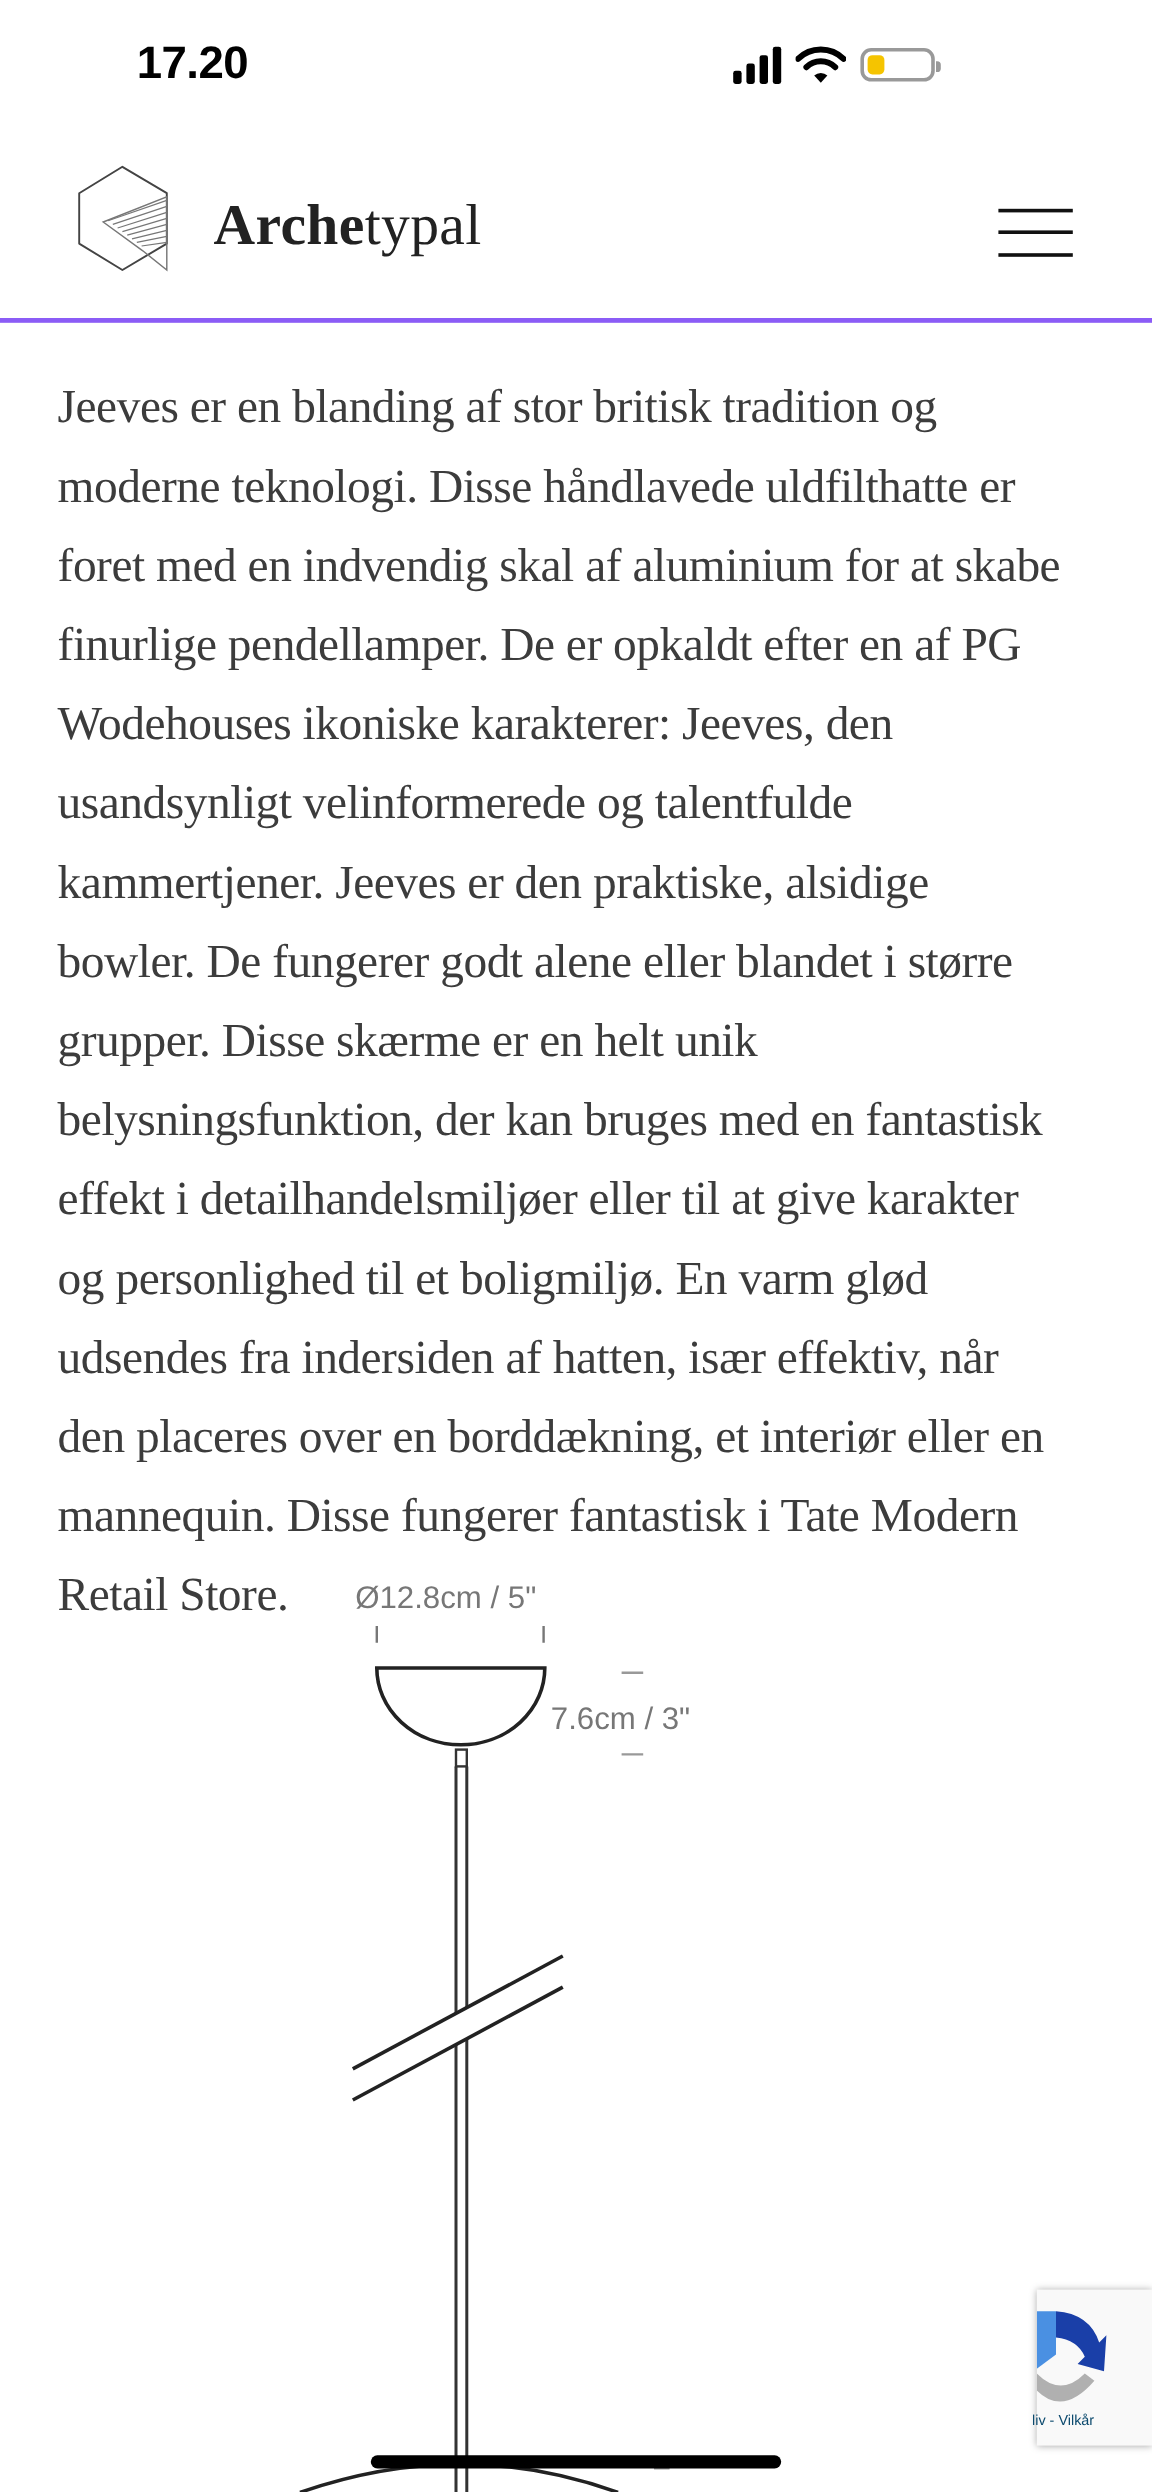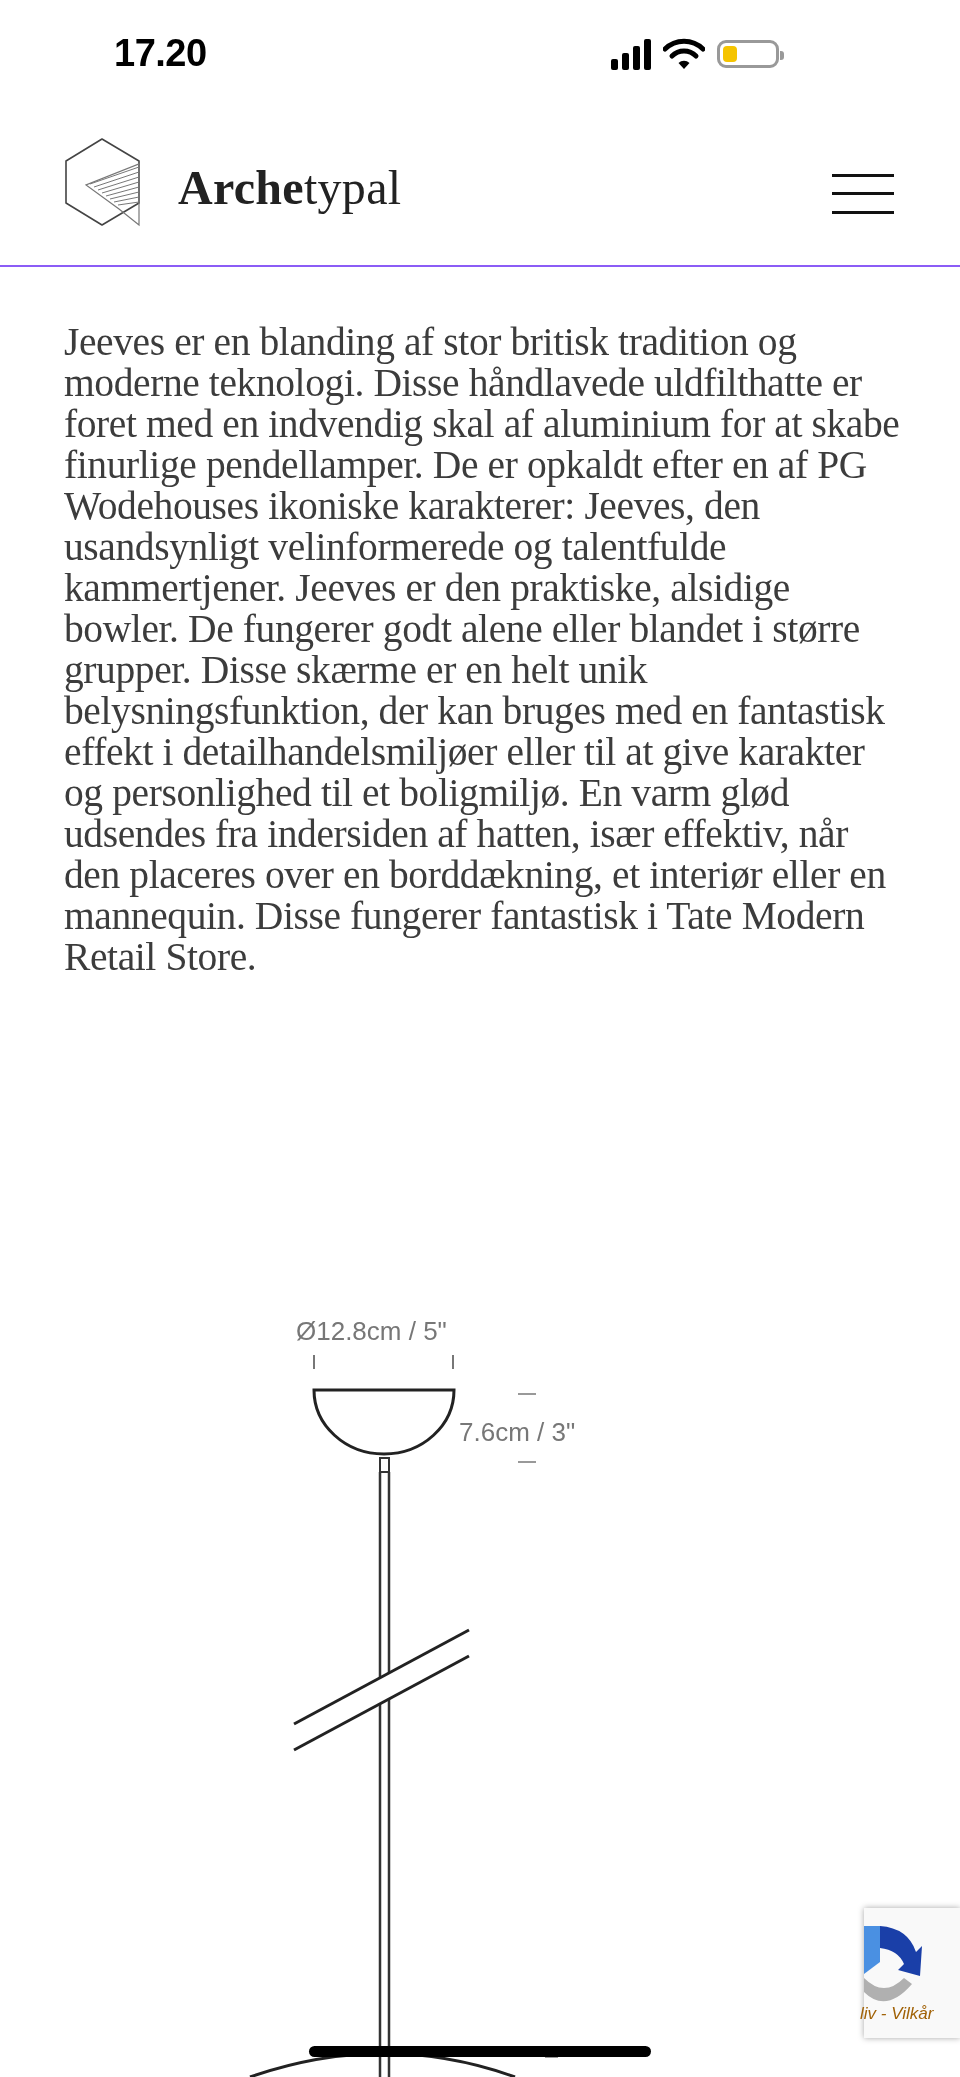--- a/index.html
+++ b/index.html
@@ -6,34 +6,34 @@
   body { width:960px; height:2077px; position:relative; overflow:hidden; font-family:"Liberation Serif", serif; color:#333; }
   .statusbar { position:absolute; left:0; top:0; width:851px; height:110px; }
   .time { position:absolute; left:114px; top:32px; font-family:"Liberation Sans", sans-serif; font-weight:700; font-size:38px; color:#000; letter-spacing:-0.5px; }
   .sb-icons { position:absolute; right:72px; top:38px; display:flex; align-items:center; gap:12px; }
   .signal { display:flex; align-items:flex-end; gap:4px; height:32px; }
   .signal span { width:7px; background:#000; border-radius:2px; display:block; }
   .battery { width:62px; height:28px; border:3px solid #999; border-radius:9px; box-sizing:border-box; position:relative; padding:3px; }
   .battery .lvl { width:14px; height:100%; background:#f5c400; border-radius:4px; }
   .battery::after { content:""; position:absolute; right:-8px; top:8px; width:4px; height:9px; background:#999; border-radius:0 3px 3px 0; }
 
-  .header { position:absolute; left:0; top:110px; width:960px; height:155px; border-bottom:2px solid #8b5cf6; }
+  .header { position:absolute; left:0; top:110px; width:960px; height:155px; border-bottom:4px solid #8b5cf6; }
   .logo-mark { position:absolute; left:64px; top:27px; }
   .brand { position:absolute; left:178px; top:50px; font-size:48px; color:#222; letter-spacing:0.3px; }
   .brand b { font-weight:700; }
   .menu-btn { position:absolute; right:66px; top:64px; width:62px; height:40px; }
   .menu-btn span { position:absolute; left:0; width:62px; height:3px; background:#111; }
 
-  .desc { position:absolute; left:48px; top:306px; width:840px; font-size:39.5px; line-height:41px; color:#3c3c3c; margin:16px; letter-spacing:-0.4px; }
+  .desc { position:absolute; left:48px; top:306px; width:840px; font-size:39.5px; line-height:66px; color:#3c3c3c; margin:0; letter-spacing:-0.4px; }
 
   .diagram { position:absolute; left:0; top:1300px; width:960px; height:777px; }
   .dim-label { position:absolute; font-family:"Liberation Sans", sans-serif; font-size:26px; color:#777; }
 
   .recaptcha { position:absolute; left:864px; top:1908px; width:96px; height:130px; background:#f9f9f9; box-shadow:0 0 6px rgba(0,0,0,0.35); }
-  .recaptcha .txt { position:absolute; left:-4px; bottom:14px; font-family:"Liberation Sans", sans-serif; font-size:17px; color:#a16207; white-space:nowrap;font-style:italic; }
+  .recaptcha .txt { position:absolute; left:-4px; bottom:14px; font-family:"Liberation Sans", sans-serif; font-size:12px; color:#0c4a6e; white-space:nowrap; }
   .home-indicator { position:absolute; left:309px; top:2046px; width:342px; height:11px; background:#000; border-radius:6px; }
 </style>
 </head>
 <body>
 
 <div class="statusbar">
   <div class="time">17.20</div>
   <div class="sb-icons">
     <div class="signal">
       <span style="height:11px"></span>

